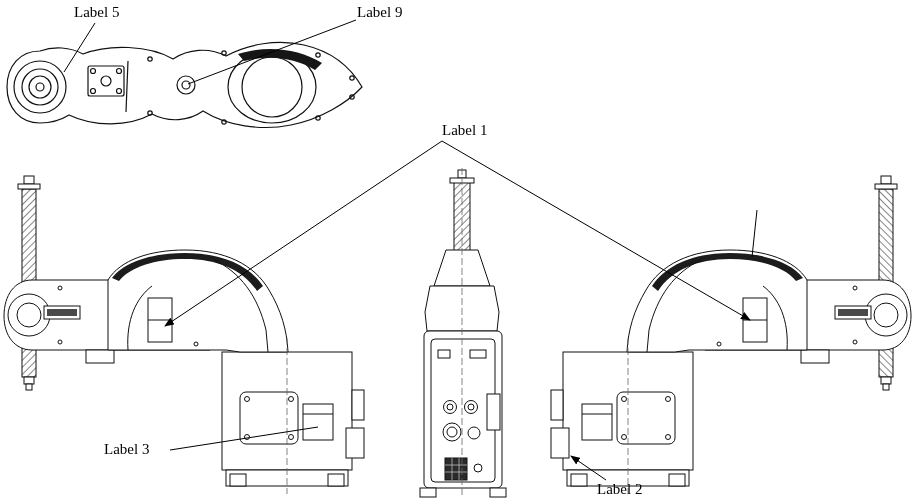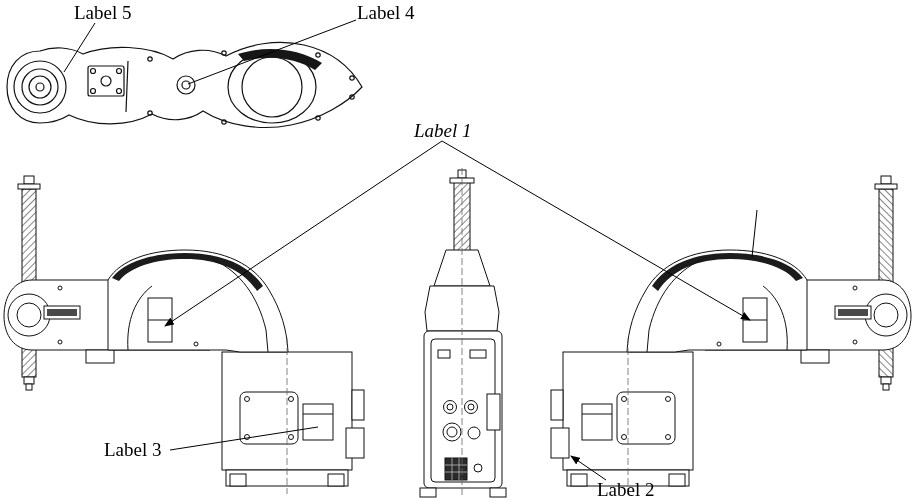--- a/index.html
+++ b/index.html
@@ -6,21 +6,21 @@
   .stage{
     position:relative;
     width:916px;height:502px;
     background:#fff;
     font-family:"Liberation Serif", serif;
     overflow:hidden;
   }
   .stage svg{position:absolute;left:0;top:0;}
   .lbl{
     position:absolute;
-    font-size:19px;
+    font-size:15px;
     color:#000;
     white-space:nowrap;
     line-height:17px;
   }
 </style>
 </head>
 <body>
 
 <div class="stage">
 
@@ -154,18 +154,18 @@
       <line x1="356" y1="20" x2="188" y2="84"></line>
       <line x1="442" y1="141" x2="165" y2="326" marker-end="url(#arrow)"></line>
       <line x1="442" y1="141" x2="750" y2="320" marker-end="url(#arrow)"></line>
       <line x1="757" y1="210" x2="752" y2="257"></line>
       <line x1="170" y1="450" x2="318" y2="427"></line>
       <line x1="606" y1="480" x2="571" y2="456" marker-end="url(#arrow)"></line>
     </g>
   </svg>
 
   <div class="lbl" style="left:74px;  top:4px;">Label 5</div>
-  <div class="lbl" style="left:357px; top:4px;">Label 4</div>
-  <div class="lbl" style="left:414px; top:122px;font-style:italic;">Label 1</div>
+  <div class="lbl" style="left:357px; top:4px;">Label 9</div>
+  <div class="lbl" style="left:442px; top:122px;">Label 1</div>
   <div class="lbl" style="left:104px; top:441px;">Label 3</div>
   <div class="lbl" style="left:597px; top:481px;">Label 2</div>
 
 </div>
 
 </body></html>

